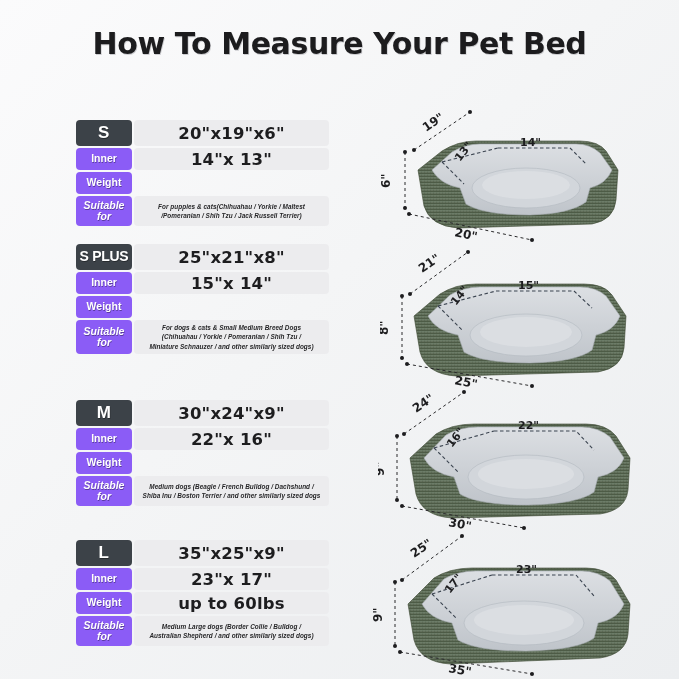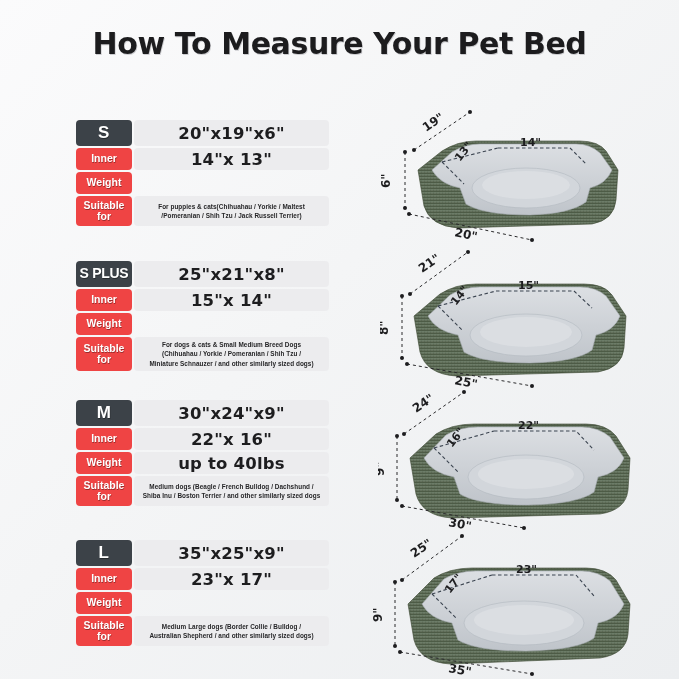--- a/index.html
+++ b/index.html
@@ -41,21 +41,21 @@
     width: 253px;
   }
   .row {
     display: flex;
     align-items: stretch;
     margin-bottom: 2px;
   }
   .label-cell {
     width: 56px;
     flex: 0 0 56px;
-    background: #ef4444;
+    background: #8b5cf6;
     color: #ffffff;
     font-weight: bold;
     font-size: 10.5px;
     line-height: 1.08;
     display: flex;
     align-items: center;
     justify-content: center;
     text-align: center;
     border-radius: 4px;
     box-sizing: border-box;
@@ -93,21 +93,21 @@
     font-size: 6.4px;
     font-weight: bold;
     line-height: 1.45;
     color: #262628;
     padding: 3px 4px;
     letter-spacing: 0.05px;
   }
   .r-head   { height: 26px; }
   .r-inner  { height: 22px; }
   .r-weight { height: 22px; }
-  .r-suit   { height: 30px; }
+  .r-suit   { height: 30px; font-style: italic; }
   .r-suit.tall { height: 34px; }
 
   
   .bed-block {
     position: absolute;
   }
   .bed-svg { display: block; }
 
   .dim-line {
     stroke: #2a2a2c;
@@ -151,21 +151,21 @@
     </div>
     <div class="row">
       <div class="label-cell r-suit">Suitable for</div>
       <div class="value-cell small r-suit">
         <div><span>For puppies &amp; cats(Chihuahau / Yorkie / Maltest</span><br>
         <span>/Pomeranian / Shih Tzu / Jack Russell Terrier)</span></div>
       </div>
     </div>
   </div>
 
-  <div class="size-table" style="top:261px">
+  <div class="size-table" style="top:244px">
     <div class="row">
       <div class="label-cell head wide r-head">S PLUS</div>
       <div class="value-cell big r-head">25"x21"x8"</div>
     </div>
     <div class="row">
       <div class="label-cell r-inner">Inner</div>
       <div class="value-cell big r-inner">15"x 14"</div>
     </div>
     <div class="row">
       <div class="label-cell r-weight">Weight</div>
@@ -184,21 +184,20 @@
     <div class="row">
       <div class="label-cell head r-head">M</div>
       <div class="value-cell big r-head">30"x24"x9"</div>
     </div>
     <div class="row">
       <div class="label-cell r-inner">Inner</div>
       <div class="value-cell big r-inner">22"x 16"</div>
     </div>
     <div class="row">
       <div class="label-cell r-weight">Weight</div>
-      <div class="value-cell big r-weight">up to 40lbs</div>
     </div>
     <div class="row">
       <div class="label-cell r-suit">Suitable for</div>
       <div class="value-cell small r-suit">
         <div><span>Medium dogs (Beagle / French Bulldog / Dachshund /</span><br>
         <span>Shiba Inu / Boston Terrier / and other similarly sized dogs</span></div>
       </div>
     </div>
   </div>
 
@@ -206,20 +205,21 @@
     <div class="row">
       <div class="label-cell head r-head">L</div>
       <div class="value-cell big r-head">35"x25"x9"</div>
     </div>
     <div class="row">
       <div class="label-cell r-inner">Inner</div>
       <div class="value-cell big r-inner">23"x 17"</div>
     </div>
     <div class="row">
       <div class="label-cell r-weight">Weight</div>
+      <div class="value-cell big r-weight">up to 60lbs</div>
     </div>
     <div class="row">
       <div class="label-cell r-suit">Suitable for</div>
       <div class="value-cell small r-suit">
         <div><span>Medium Large dogs (Border Collie / Bulldog /</span><br>
         <span>Australian Shepherd / and other similarly sized dogs)</span></div>
       </div>
     </div>
   </div>
 

